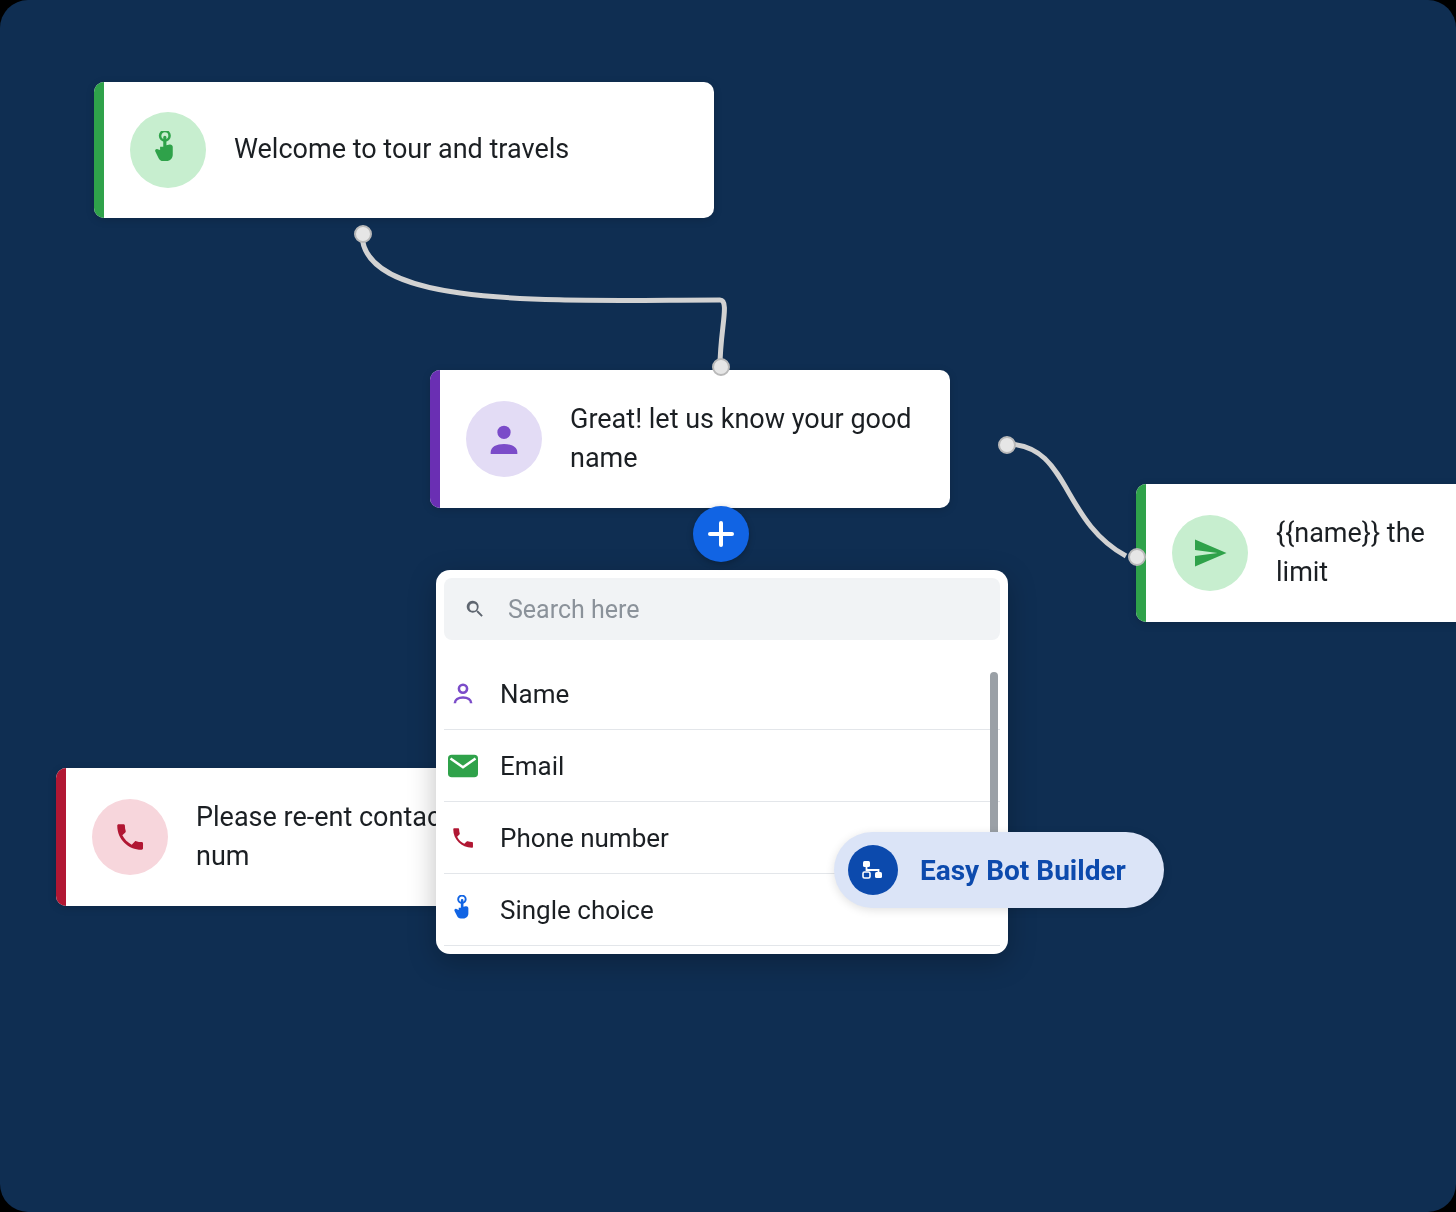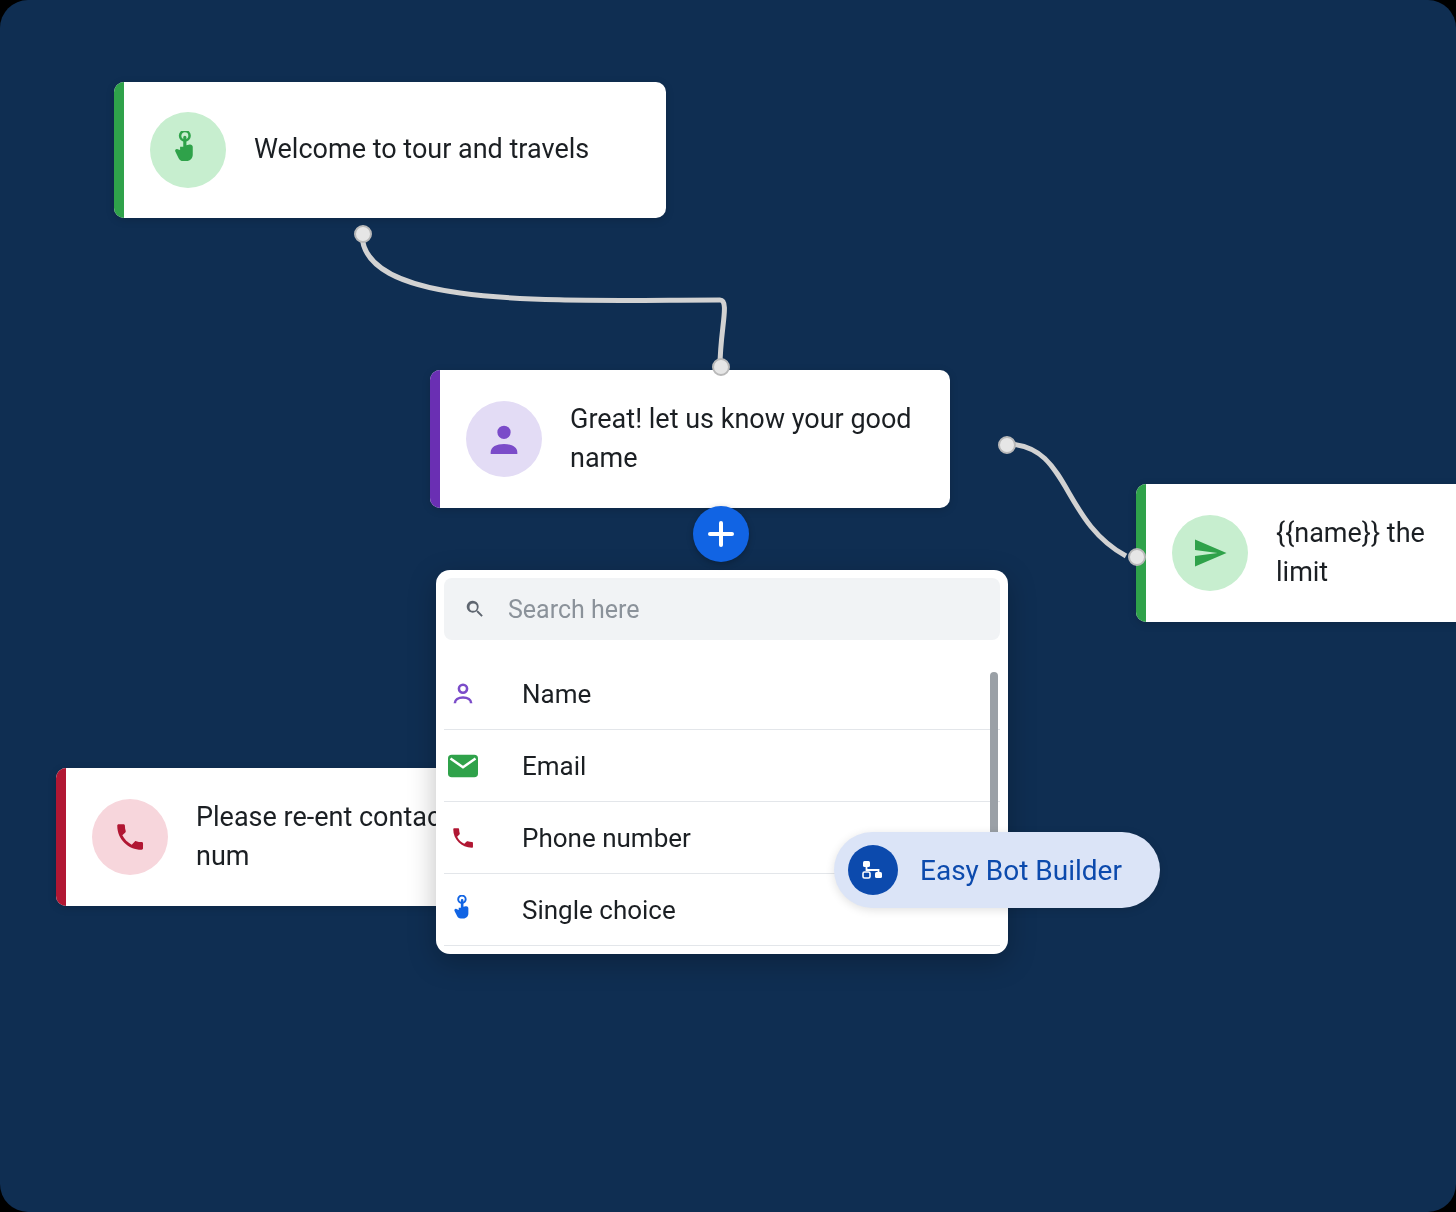--- a/index.html
+++ b/index.html
@@ -52,21 +52,21 @@
   }
   .conn-dot {
     position: absolute;
     width: 18px; height: 18px;
     background: #e6e6e6;
     border: 2px solid #b9b9b9;
     border-radius: 50%;
   }
 
   
-  .node-welcome { left: 94px; top: 82px; width: 552px; margin-left: 20px; }
+  .node-welcome { left: 94px; top: 82px; width: 620px; }
   .node-welcome .accent { background: #2fa24a; }
   .node-welcome .icon-circle { background: #c7eecf; }
 
   
   .node-name { left: 430px; top: 370px; width: 520px; }
   .node-name .accent { background: #6a2fb3; }
   .node-name .icon-circle { background: #e3dcf5; }
 
   
   .node-phone { left: 56px; top: 768px; width: 430px; }
@@ -119,21 +119,20 @@
   }
   .search .s-icon { width: 22px; height: 22px; margin-right: 22px; }
   .search .placeholder { font-size: 25px; color: #8b929a; }
   .opt {
     display: flex;
     align-items: center;
     height: 72px;
     padding: 0 8px 0 4px;
     border-bottom: 1px solid #e3e6ea;
     cursor: pointer;
-    gap: 22px;
   }
   .opt:last-child { border-bottom: none; }
   .opt .o-icon { width: 30px; height: 30px; margin-right: 22px; display:flex; align-items:center; justify-content:center; }
   .opt .o-label { font-size: 26px; color: #1b1f23; }
   .opt.active .o-label { font-weight: 400; }
   .panel .scrollbar {
     position: absolute;
     right: 10px; top: 102px;
     width: 8px; height: 200px;
     background: #9aa0a6;
@@ -153,21 +152,21 @@
     box-shadow: 0 2px 10px rgba(0,0,0,0.12);
     z-index: 6;
   }
   .pill .p-icon {
     width: 50px; height: 50px;
     background: #0c4aad;
     border-radius: 50%;
     display: flex; align-items: center; justify-content: center;
     margin-right: 22px;
   }
-  .pill .p-label { font-size: 28px; color: #0c4aad; font-weight: 400; }
+  .pill .p-label { font-size: 28px; color: #0c4aad; font-weight: 700; }
 
   
   svg.connections {
     position: absolute;
     left: 0; top: 0;
     width: 1456px; height: 1212px;
     pointer-events: none;
   }
 </style>
 </head>

